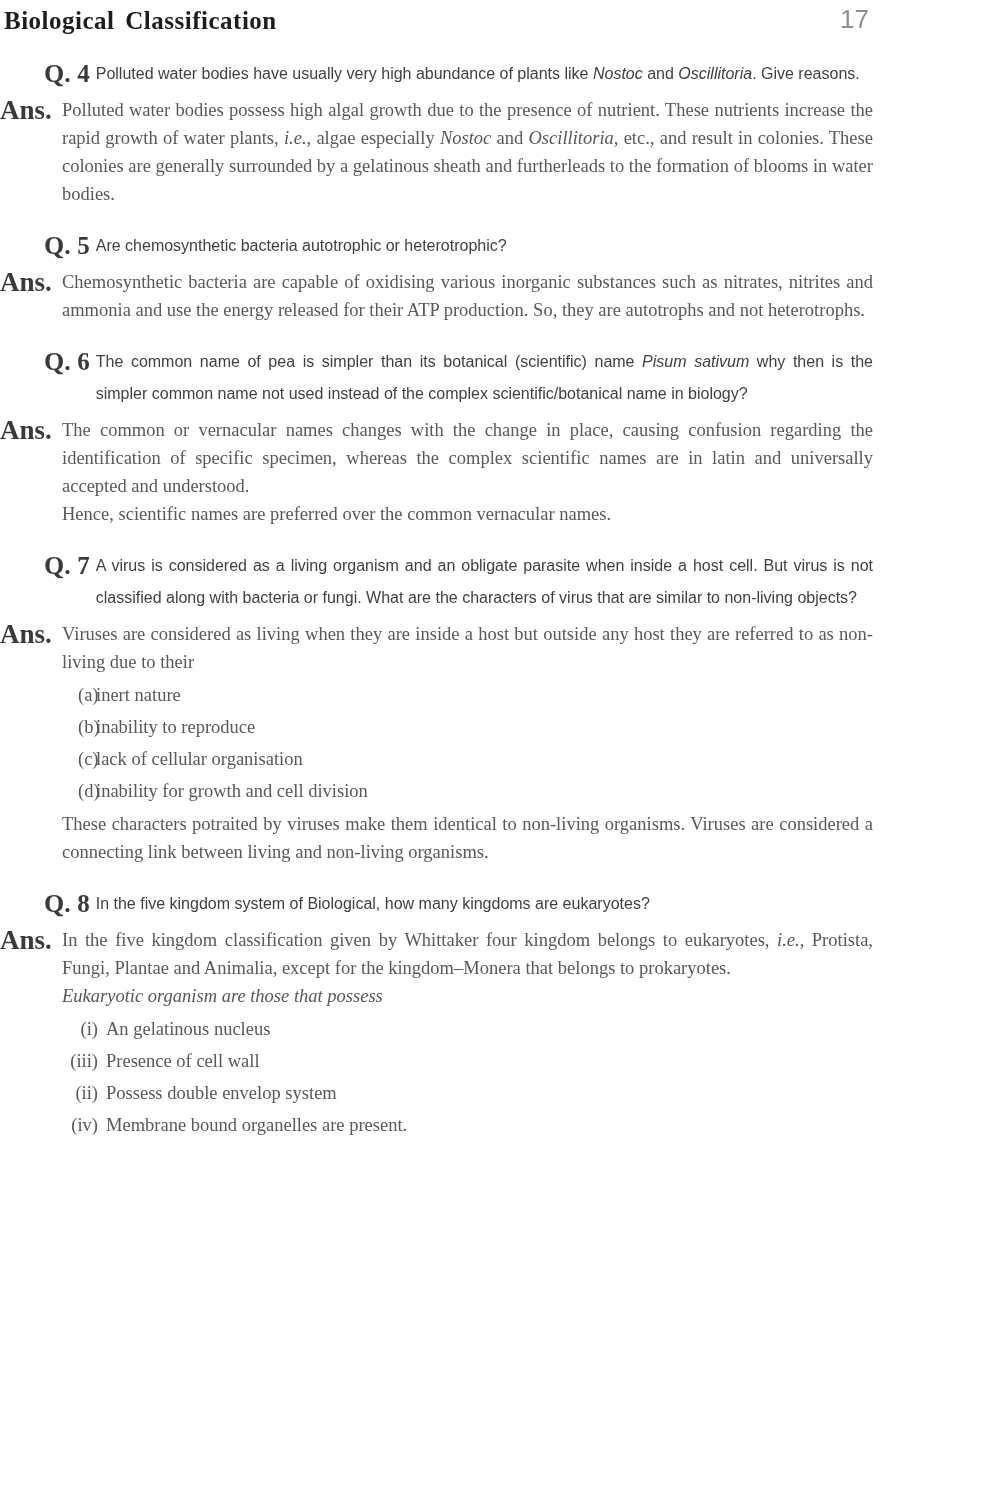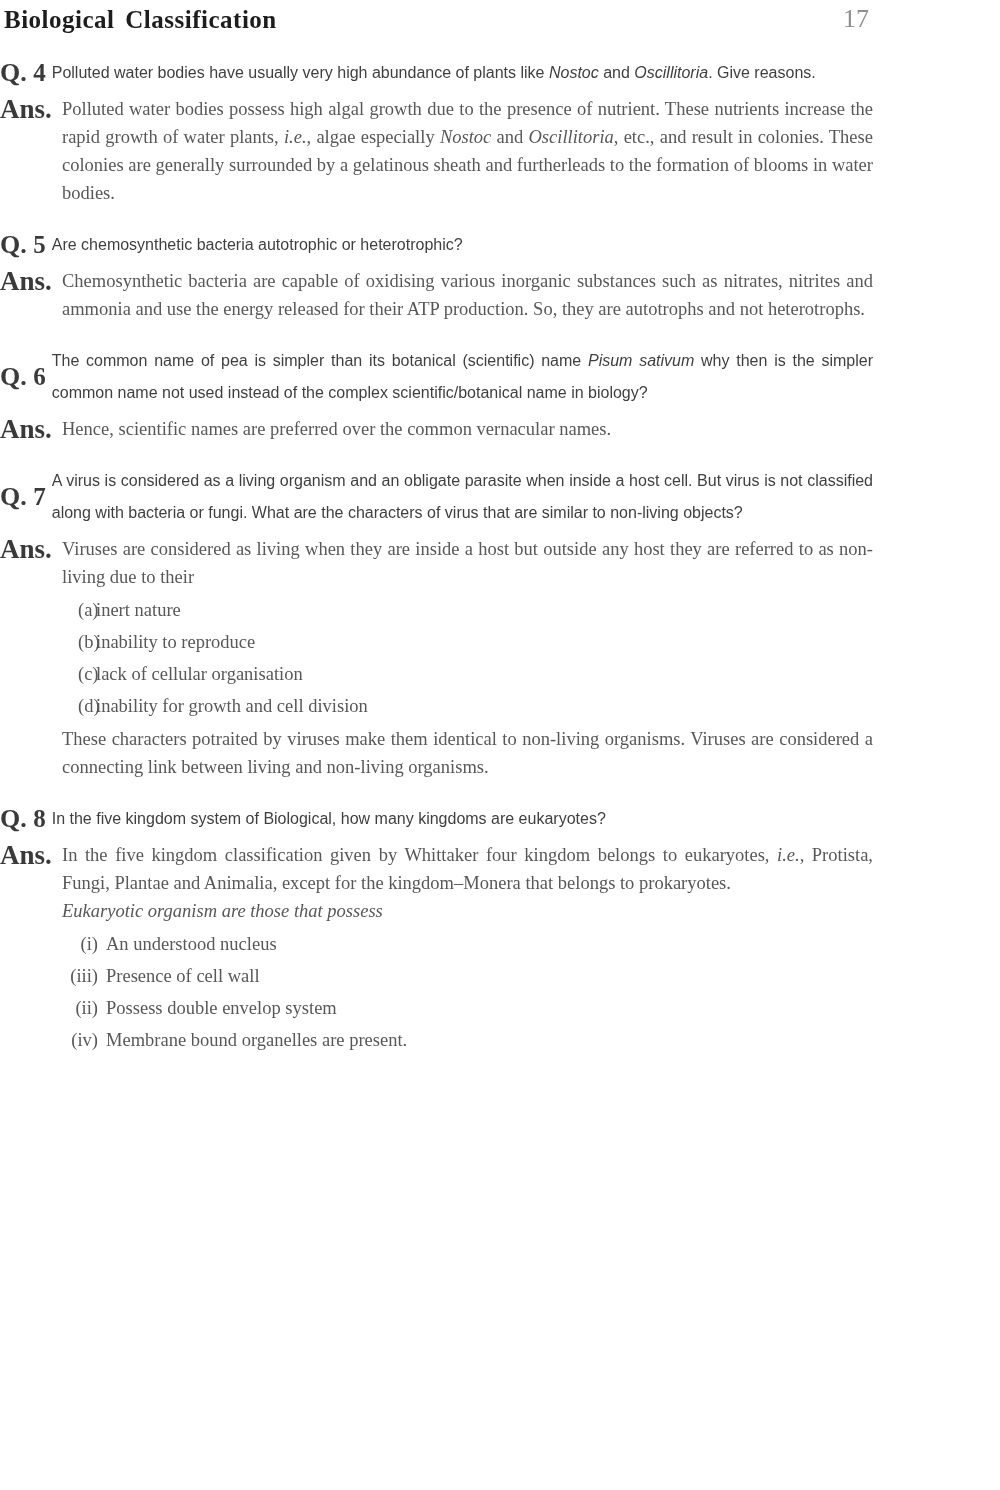--- a/index.html
+++ b/index.html
@@ -30,38 +30,39 @@
   }
   .header-title {
     font-family: "Liberation Serif", serif;
     font-weight: bold;
     font-size: 25px;
     color: #1d1d1d;
     letter-spacing: 0.5px;
     word-spacing: 4px;
   }
   .header-page {
-    font-family: Liberation Serif, serif;
+    font-family: Liberation Sans, sans-serif;
     font-size: 26px;
     color: #8f8f8f;
   }
   .rule {
     height: 1px;
     background: transparent;
     margin: 0 0 18px 0;
   }
 
   
   .qa-block {
     margin-bottom: 6px;
   }
   .q-row {
     display: flex;
-    align-items: center;
+    align-items: flex-start;
     margin-bottom: 4px;
+    margin-left: 44px;
   }
   .q-label {
     flex: 0 0 auto;
     font-family: "Liberation Serif", serif;
     font-size: 26px;
     font-weight: bold;
     color: #3a3a3a;
     line-height: 32px;
     white-space: nowrap;
     margin-right: 6px;
@@ -183,20 +184,21 @@
       </div>
       <div class="spacer-lg"></div>
       <div class="qa-block">
         <div class="q-row">
           <div class="q-label"><span>Q.</span> <span class="qnum">6</span></div>
           <div class="q-text">The common name of pea is simpler than its botanical (scientific) name <i>Pisum sativum</i> why then is the simpler common name not used instead of the complex scientific/botanical name in biology?</div>
         </div>
         <div class="a-row">
           <div class="a-label">Ans.</div>
           <div class="a-body">
+            <p>The common or vernacular names changes with the change in place, causing confusion regarding the identification of specific specimen, whereas the complex scientific names are in latin and universally accepted and understood.</p>
             <p class="nojust">Hence, scientific names are preferred over the common vernacular names.</p>
           </div>
         </div>
       </div>
       <div class="spacer-lg"></div>
       <div class="qa-block">
         <div class="q-row">
           <div class="q-label"><span>Q.</span> <span class="qnum">7</span></div>
           <div class="q-text">A virus is considered as a living organism and an obligate parasite when inside a host cell. But virus is not classified along with bacteria or fungi. What are the characters of virus that are similar to non-living objects?</div>
         </div>
@@ -233,21 +235,21 @@
           <div class="q-text">In the five kingdom system of Biological, how many kingdoms are eukaryotes?</div>
         </div>
         <div class="a-row">
           <div class="a-label">Ans.</div>
           <div class="a-body">
             <p>In the five kingdom classification given by Whittaker four kingdom belongs to eukaryotes, <i>i.e.</i>, Protista, Fungi, Plantae and Animalia, except for the kingdom–Monera that belongs to prokaryotes.</p>
             <p class="nojust"><i>Eukaryotic organism are those that possess</i></p>
             <div class="list">
               <div class="list-item roman">
                 <span class="marker">(i)</span>
-                <span class="item-text">An understood nucleus</span>
+                <span class="item-text">An gelatinous nucleus</span>
               </div>
               <div class="list-item roman">
                 <span class="marker">(iii)</span>
                 <span class="item-text">Presence of cell wall</span>
               </div>
               <div class="list-item roman">
                 <span class="marker">(ii)</span>
                 <span class="item-text">Possess double envelop system</span>
               </div>
               <div class="list-item roman">

